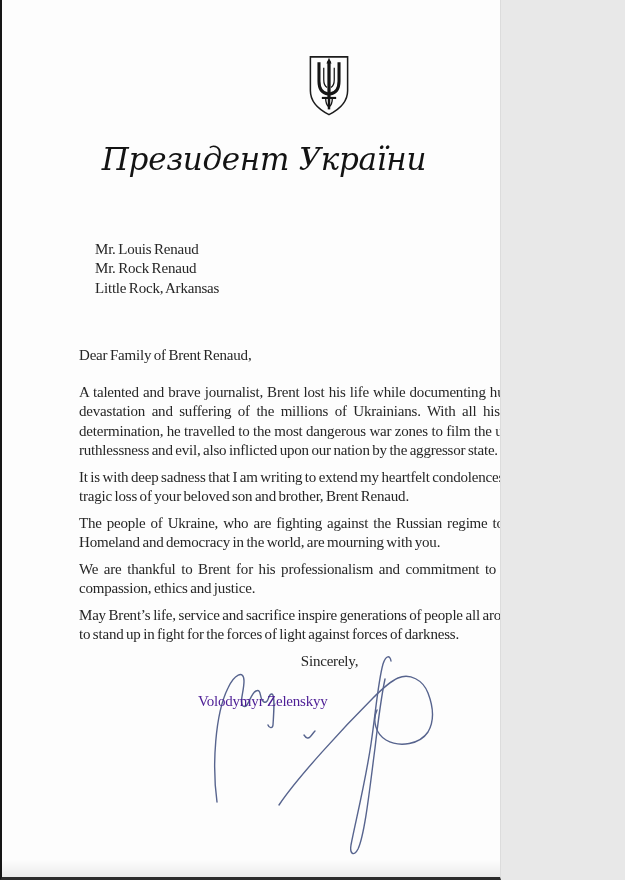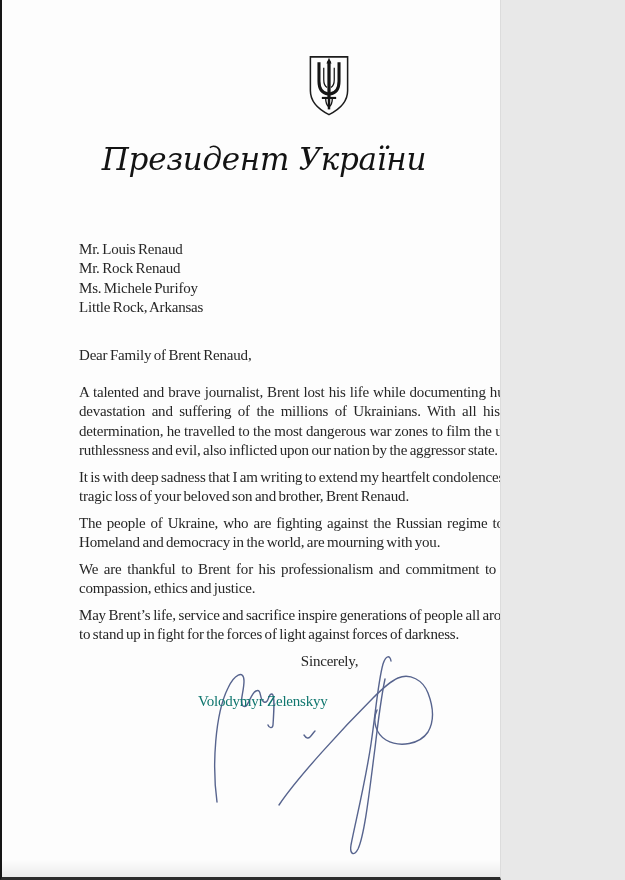--- a/index.html
+++ b/index.html
@@ -28,42 +28,42 @@
     position: absolute; top: 141px; left: 50%;
     transform: translateX(-46%);
     font-family: "DejaVu Serif", serif;
     font-style: italic;
     font-size: 31px;
     letter-spacing: -0.3px;
     white-space: nowrap;
     color: #131313;
   }
   .address {
-    position: absolute; left: 77px; top: 240px;
+    position: absolute; left: 93px; top: 240px;
     font-size: 15px; line-height: 19.3px;
     letter-spacing: -0.2px; word-spacing: -1px;
     color: #262626;
   }
   .body-text {
     position: absolute; left: 77px; top: 346px; width: 501px;
     font-size: 15px; line-height: 19.5px;
     letter-spacing: -0.2px; word-spacing: -1px;
     color: #262626;
   }
   .body-text p { margin: 0 0 7px 0; text-align: justify; }
   .body-text p.salutation { margin-bottom: 17px; text-align: left; }
   .body-text p.closing { margin: 0; text-align: center; }
   .signature-block {
     position: absolute; left: 193px; top: 648px; width: 250px; height: 215px;
   }
   .signature-block svg { position: absolute; left: 0; top: 0; }
   .signature-name {
     position: absolute; left: 196px; top: 693px;
     font-size: 15px; letter-spacing: -0.2px;
-    color: #0f766e; white-space: nowrap;
+    color: #4c1d95; white-space: nowrap;
   }
 </style>
 </head>
 <body>
 
 <div class="page">
 
   <div class="emblem">
     <svg width="42" height="64" viewBox="0 0 44 66" xmlns="http://www.w3.org/2000/svg" aria-hidden="true">
       <path d="M2.5 2.5 H41.5 V38 C41.5 50 33 57.5 22 63 C11 57.5 2.5 50 2.5 38 Z" fill="none" stroke="#1c1c1c" stroke-width="1.6"></path>
@@ -79,21 +79,20 @@
         <path d="M22 46 V57.5" stroke-width="2.6"></path>
       </g>
     </svg>
   </div>
 
   <div class="letterhead-title">Президент України</div>
 
   <div class="address">
     <div>Mr. Louis Renaud</div>
     <div>Mr. Rock Renaud</div>
-    <div>Ms. Michele Purifoy</div>
     <div>Little Rock, Arkansas</div>
   </div>
 
   <div class="body-text">
     <p class="salutation">Dear Family of Brent Renaud,</p>
     <p>A talented and brave journalist, Brent lost his life while documenting human tragedy, devastation and suffering of the millions of Ukrainians. With all his courage and determination, he travelled to the most dangerous war zones to film the unprecedented ruthlessness and evil, also inflicted upon our nation by the aggressor state.</p>
     <p>It is with deep sadness that I am writing to extend my heartfelt condolences to you on the tragic loss of your beloved son and brother, Brent Renaud.</p>
     <p>The people of Ukraine, who are fighting against the Russian regime to defend their Homeland and democracy in the world, are mourning with you.</p>
     <p>We are thankful to Brent for his professionalism and commitment to the values of compassion, ethics and justice.</p>
     <p>May Brent’s life, service and sacrifice inspire generations of people all around the world to stand up in fight for the forces of light against forces of darkness.</p>

